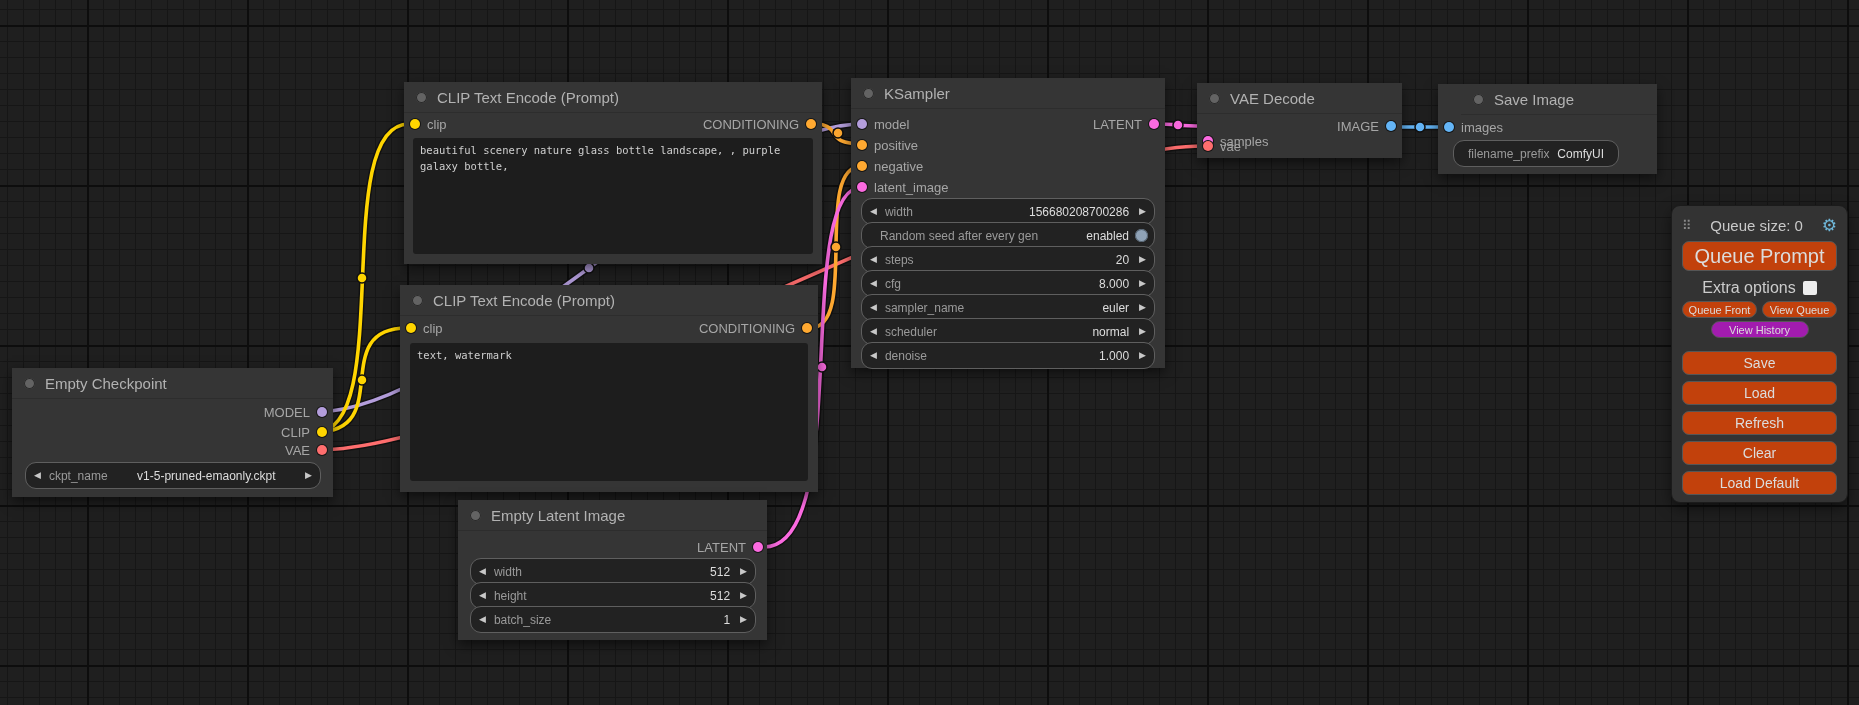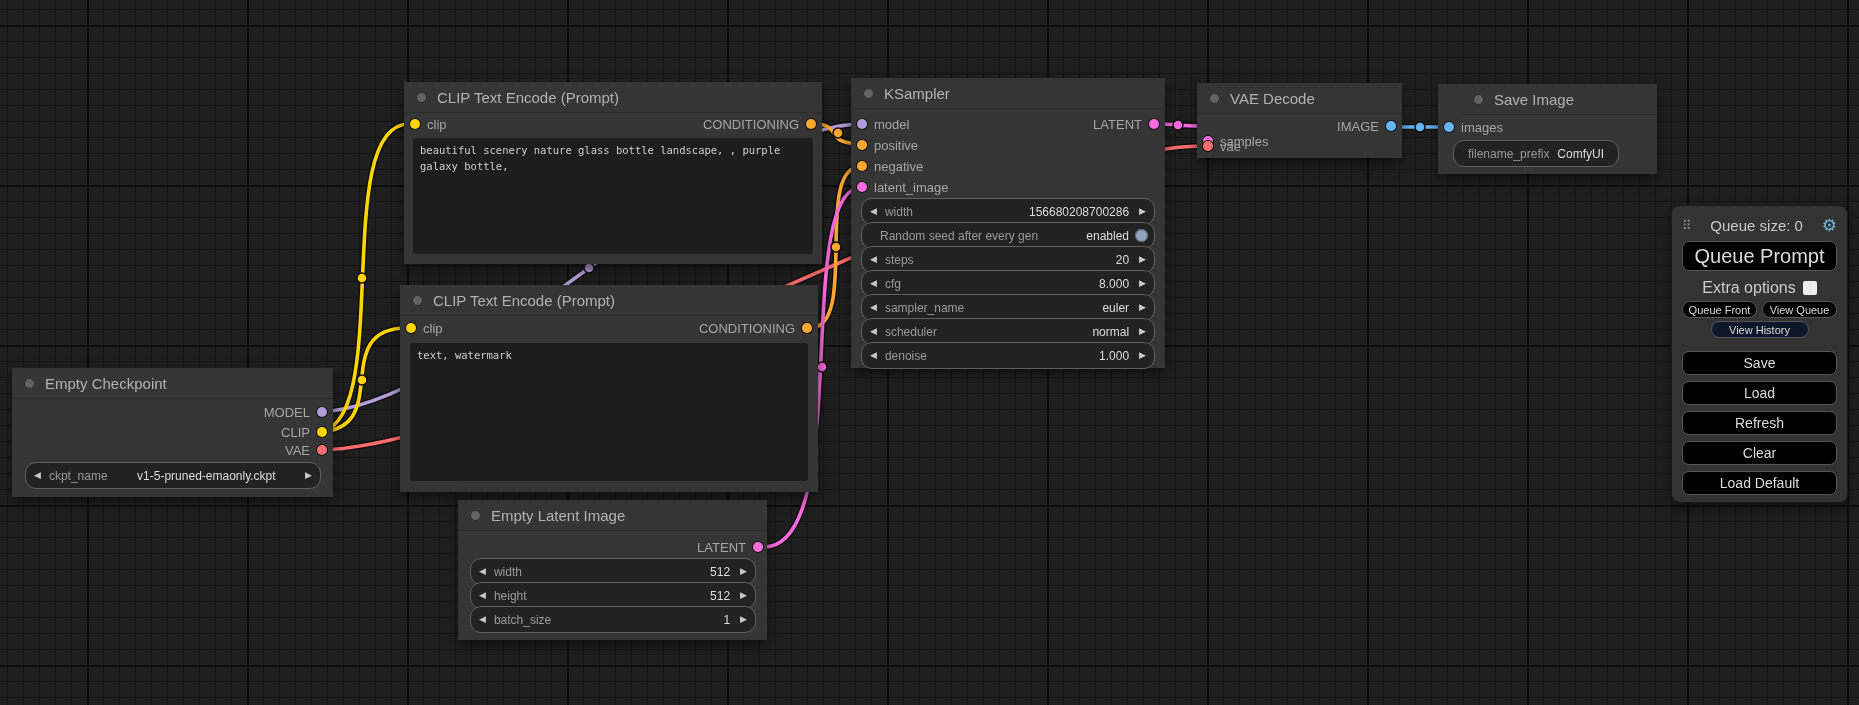--- a/index.html
+++ b/index.html
@@ -52,29 +52,29 @@
     position:absolute;left:1671px;top:205px;width:177px;height:298px;z-index:3;
     background:#333333;border:1px solid #1b1b1b;border-radius:9px;
     box-shadow:0 5px 14px rgba(0,0,0,.5);box-sizing:border-box;padding:7px 10px;color:#cccccc;
   }
   .qheader{display:flex;align-items:center;justify-content:space-between;height:24px;}
   .qhandle{color:#8a8a8a;font-size:13px;cursor:grab;}
   .qsize{font-size:15px;color:#c9c9c9;}
   .qgear{color:#6fb7d9;font-size:17px;cursor:pointer;}
   .btn{
     display:flex;align-items:center;justify-content:center;width:100%;box-sizing:border-box;
-    background:#000000;border:1px solid #565656;border-radius:7px;color:#dcdcdc;cursor:pointer;
+    background:#c2410c;border:1px solid #565656;border-radius:7px;color:#dcdcdc;cursor:pointer;
   }
   .btn-big{height:30px;font-size:20px;margin-top:4px;}
   .btn-med{height:24px;font-size:14px;margin-bottom:6px;}
   .extra-row{display:flex;align-items:center;justify-content:center;gap:7px;margin-top:8px;height:18px;font-size:16px;}
   .qcheckbox{width:14px;height:14px;background:#eeeeee;border-radius:2px;cursor:pointer;}
   .sm-row{display:flex;gap:5px;margin-top:4px;height:17px;}
   .btn-sm{font-size:11px;height:17px;border-radius:9px;flex:1;}
-  .btn-vh{width:96px;margin:3px auto 0;height:15px;font-size:11px;border-radius:9px;display:flex;align-items:center;justify-content:center;background:#0f172a;border:1px solid #565656;color:#dcdcdc;cursor:pointer;}
+  .btn-vh{width:96px;margin:3px auto 0;height:15px;font-size:11px;border-radius:9px;display:flex;align-items:center;justify-content:center;background:#a21caf;border:1px solid #565656;color:#dcdcdc;cursor:pointer;}
   .qspacer{height:13px;}
 </style>
 </head>
 <body>
 
 <div id="canvas">
 
   <svg id="wires" width="1859" height="705">
     <g fill="none" stroke="#0f0f0f" stroke-width="6.5" stroke-linecap="round" opacity="0.85">
       <path d="M316,412 C466,412 712,124 862,124"></path>

